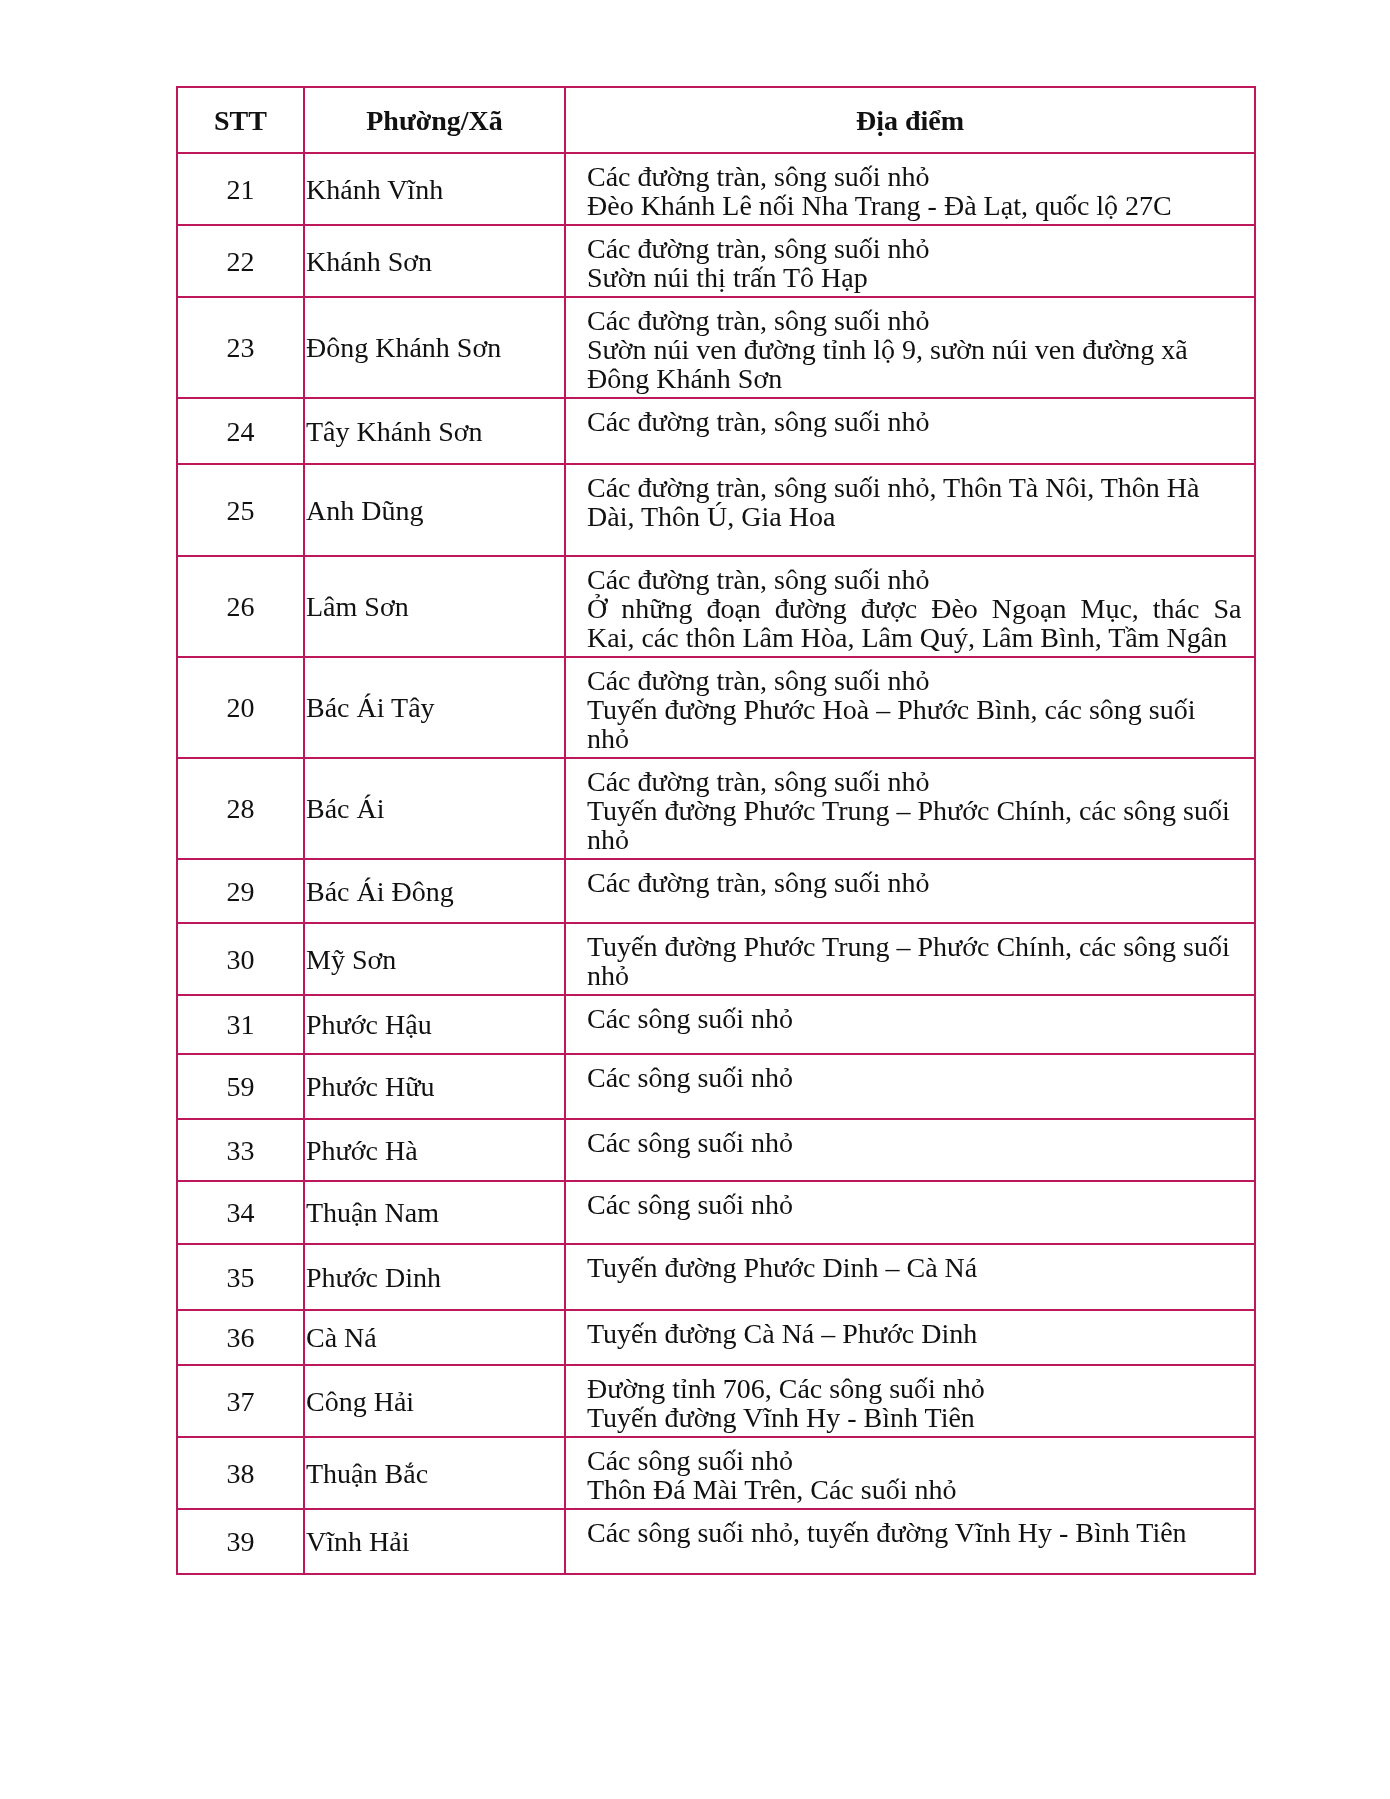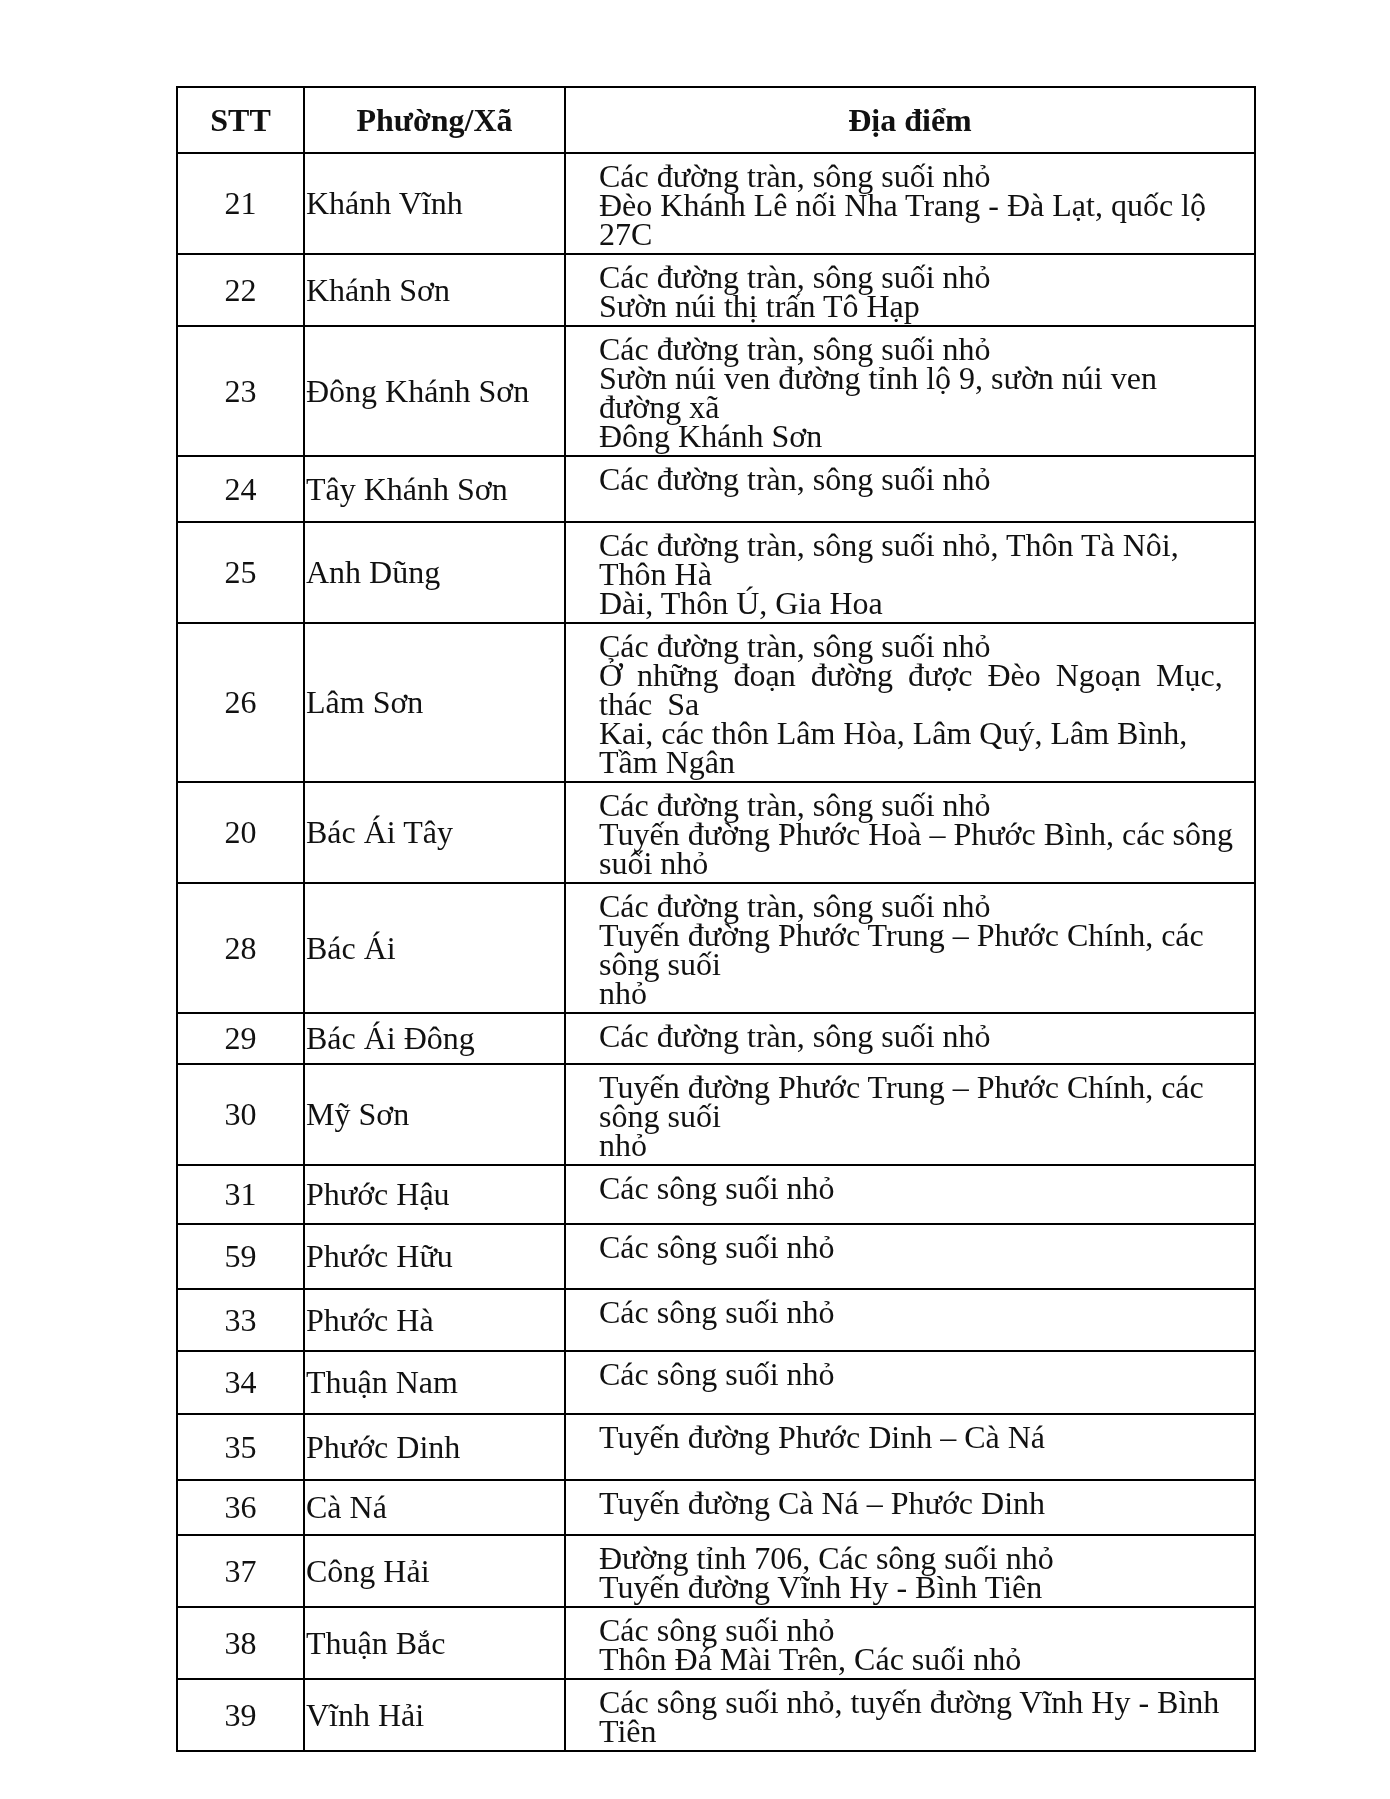--- a/index.html
+++ b/index.html
@@ -22,22 +22,22 @@
     width: 1078px;
     border-collapse: collapse;
     table-layout: fixed;
   }
   table.doc-table col.c-stt  { width: 127px; }
   table.doc-table col.c-ward { width: 261px; }
   table.doc-table col.c-loc  { width: 690px; }
 
   table.doc-table th,
   table.doc-table td {
-    border: 2px solid #000000;
-    font-size: 32px;
+    border: 2px solid #be185d;
+    font-size: 28px;
     line-height: 29px;
     overflow: hidden;
   }
   thead tr { height: 66px; }
   thead th {
     font-weight: bold;
     text-align: center;
     vertical-align: middle;
     font-size: 25px;
   }
@@ -46,35 +46,35 @@
     vertical-align: middle;
   }
   td.ward {
     text-align: left;
     vertical-align: middle;
     padding-right: 6px;
   }
   td.loc {
     text-align: left;
     vertical-align: top;
-    padding: 8px 10px 4px 33px;
+    padding: 8px 10px 4px 21px;
     font-family: Liberation Serif, serif;
   }
   td.loc .loc-line { margin: 0; }
 
   
   tbody tr:nth-child(1)  { height: 65px; margin-top: 28px; }
   tbody tr:nth-child(2)  { height: 63px; }
   tbody tr:nth-child(3)  { height: 94px; }
   tbody tr:nth-child(4)  { height: 66px; }
   tbody tr:nth-child(5)  { height: 92px; }
   tbody tr:nth-child(6)  { height: 99px; }
   tbody tr:nth-child(7)  { height: 93px; }
   tbody tr:nth-child(8)  { height: 98px; }
-  tbody tr:nth-child(9)  { height: 51px; }
+  tbody tr:nth-child(9)  { height: 64px; }
   tbody tr:nth-child(10) { height: 69px; }
   tbody tr:nth-child(11) { height: 59px; }
   tbody tr:nth-child(12) { height: 65px; }
   tbody tr:nth-child(13) { height: 62px; }
   tbody tr:nth-child(14) { height: 63px; }
   tbody tr:nth-child(15) { height: 66px; }
   tbody tr:nth-child(16) { height: 55px; }
   tbody tr:nth-child(17) { height: 66px; border-radius: 32px; }
   tbody tr:nth-child(18) { height: 64px; }
   tbody tr:nth-child(19) { height: 65px; }

